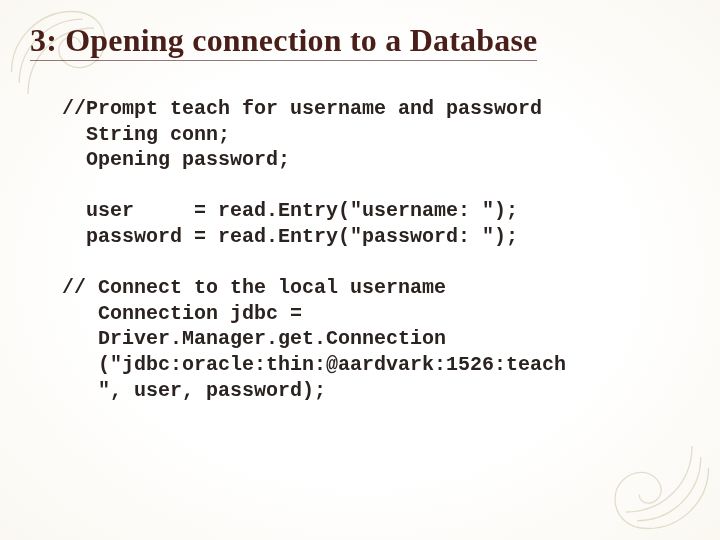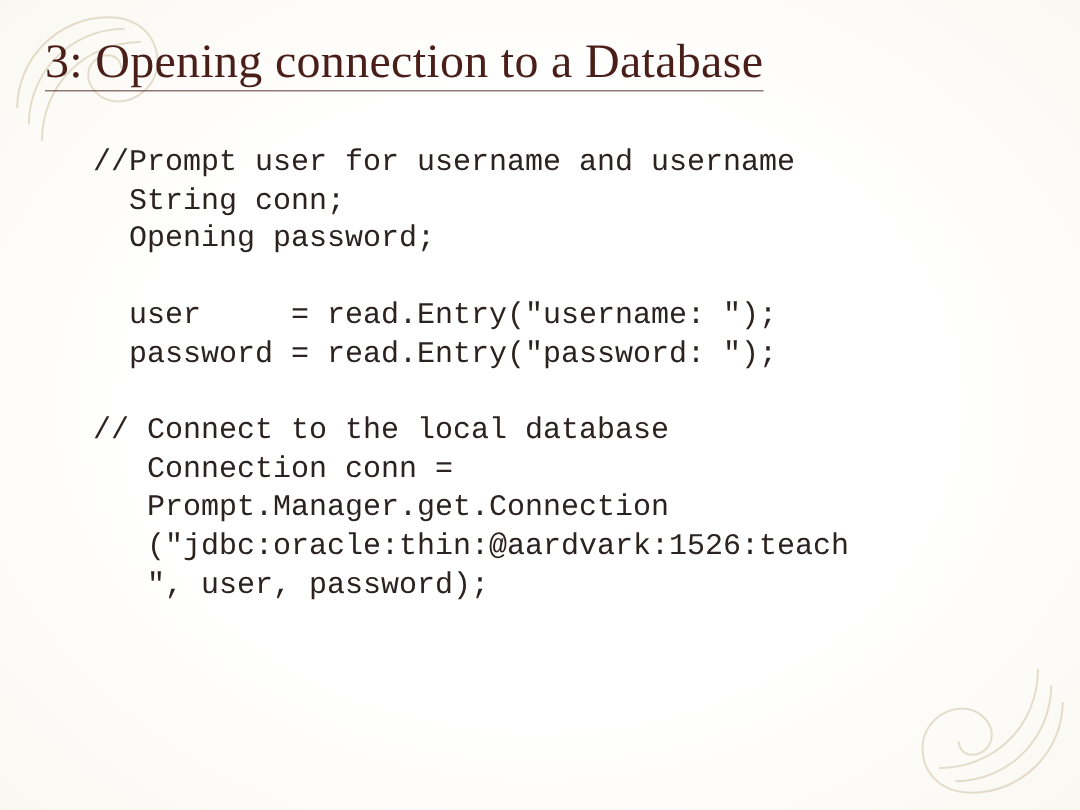--- a/index.html
+++ b/index.html
@@ -15,20 +15,21 @@
     position: relative;
     width: 720px;
     height: 540px;
     background:
       radial-gradient(ellipse 900px 700px at 50% 50%,
         rgba(255,255,255,1) 30%,
         rgba(247,243,232,0.6) 55%,
         rgba(233,224,198,0.8) 75%,
         rgba(216,203,167,0.9) 90%);
     box-sizing: border-box;
+    font-weight: bold;
   }
   .corner-swirl {
     position: absolute;
     width: 110px;
     height: 110px;
     pointer-events: none;
     opacity: 0.35;
   }
   .corner-swirl.tl { top: 6px; left: 6px; }
   .corner-swirl.br { bottom: 6px; right: 6px; transform: rotate(180deg); }
@@ -82,26 +83,26 @@
         <path d="M12 70 C12 38,38 12,70 12"></path>
         <path d="M20 80 C20 46,46 20,80 20"></path>
       </g>
     </svg>
   </div>
 
   <div class="title">
     <span class="underline">3: Opening connection to a Database</span>
   </div>
 
-  <div class="body"><span>//Prompt user for username and username</span>
+  <div class="body"><span>//Prompt teach for username and password</span>
 <span>  String conn;</span>
 <span>  Opening password;</span>
 
 <span>  user     = read.Entry("username: ");</span>
 <span>  password = read.Entry("password: ");</span>
 
-<span>// Connect to the local database</span>
-<span>   Connection conn =</span>
-<span>   Prompt.Manager.get.Connection</span>
+<span>// Connect to the local username</span>
+<span>   Connection jdbc =</span>
+<span>   Driver.Manager.get.Connection</span>
 <span>   ("jdbc:oracle:thin:@aardvark:1526:teach</span>
 <span>   ", user, password);</span></div>
 
 </div>
 
 </body></html>

